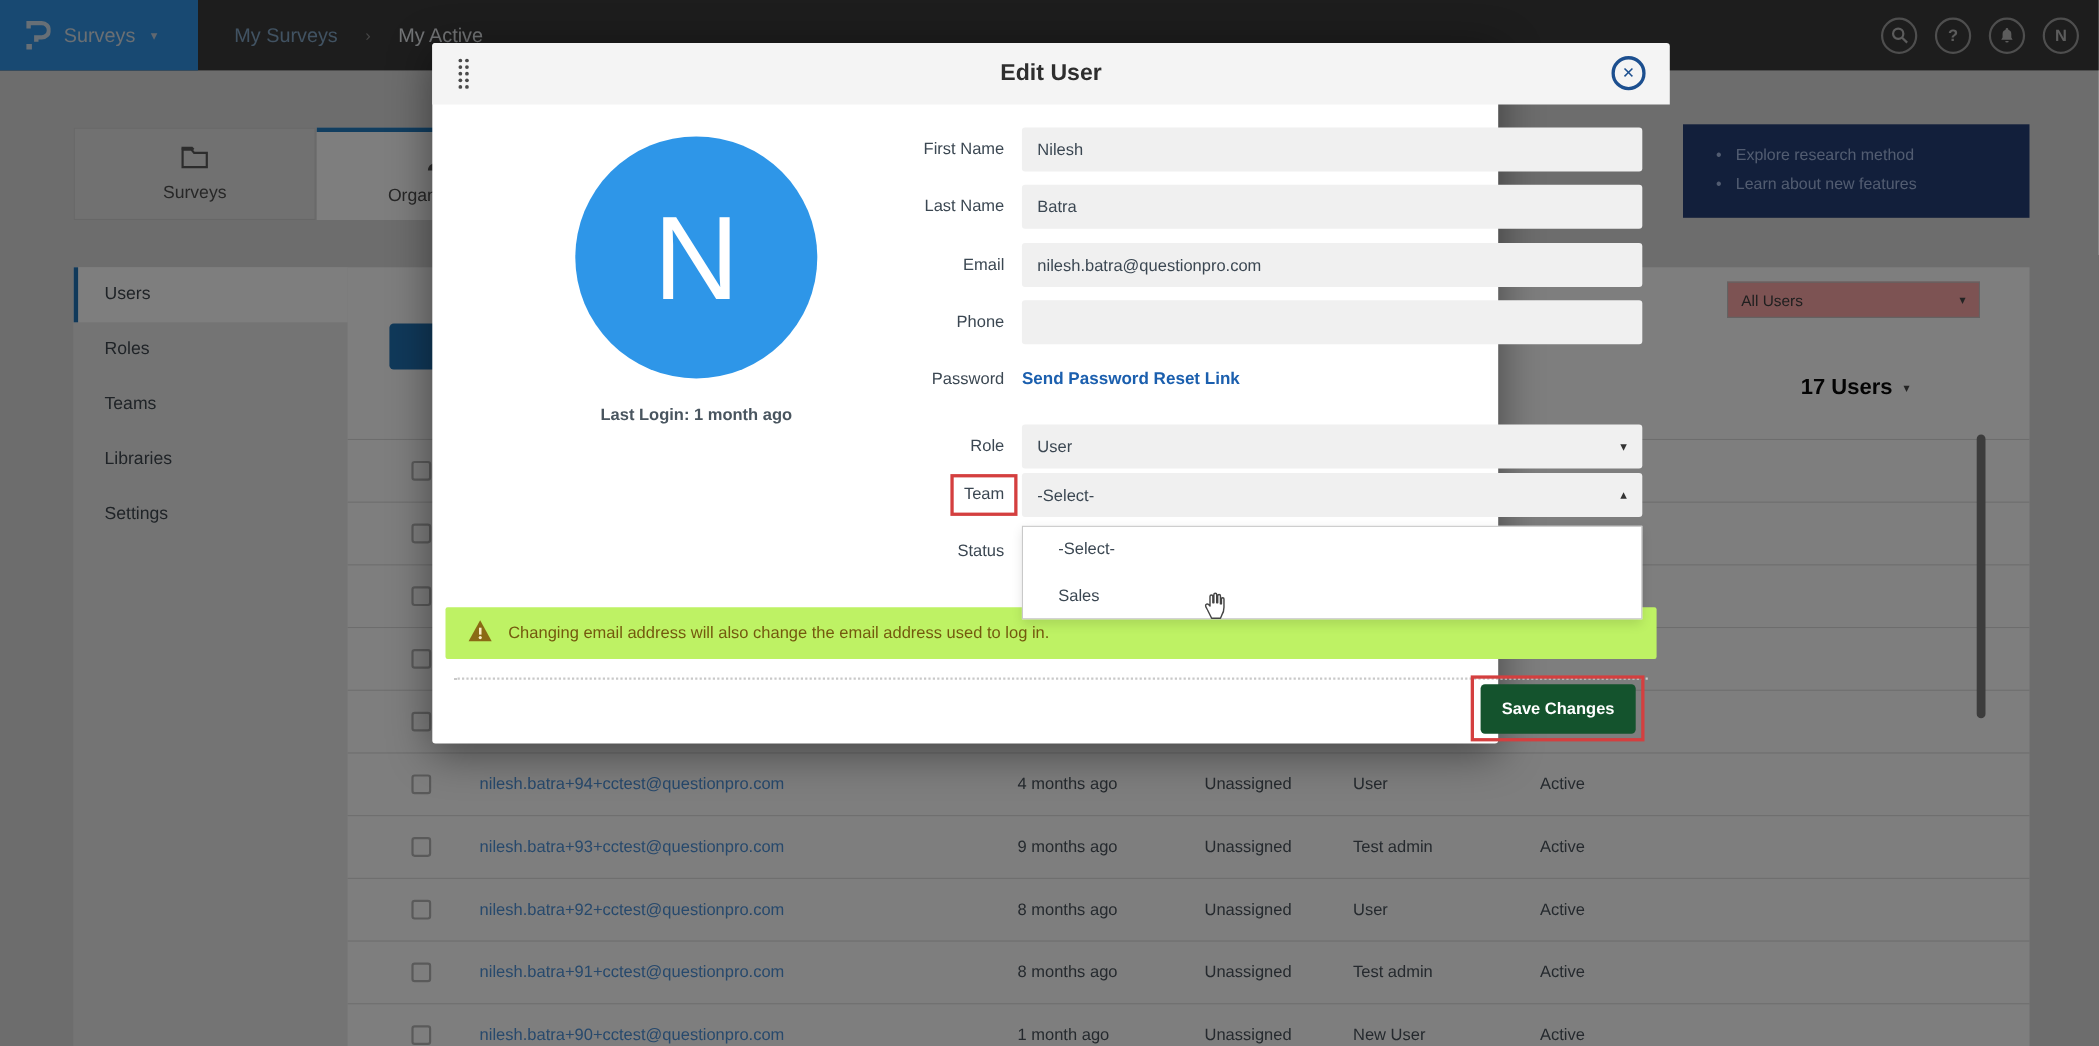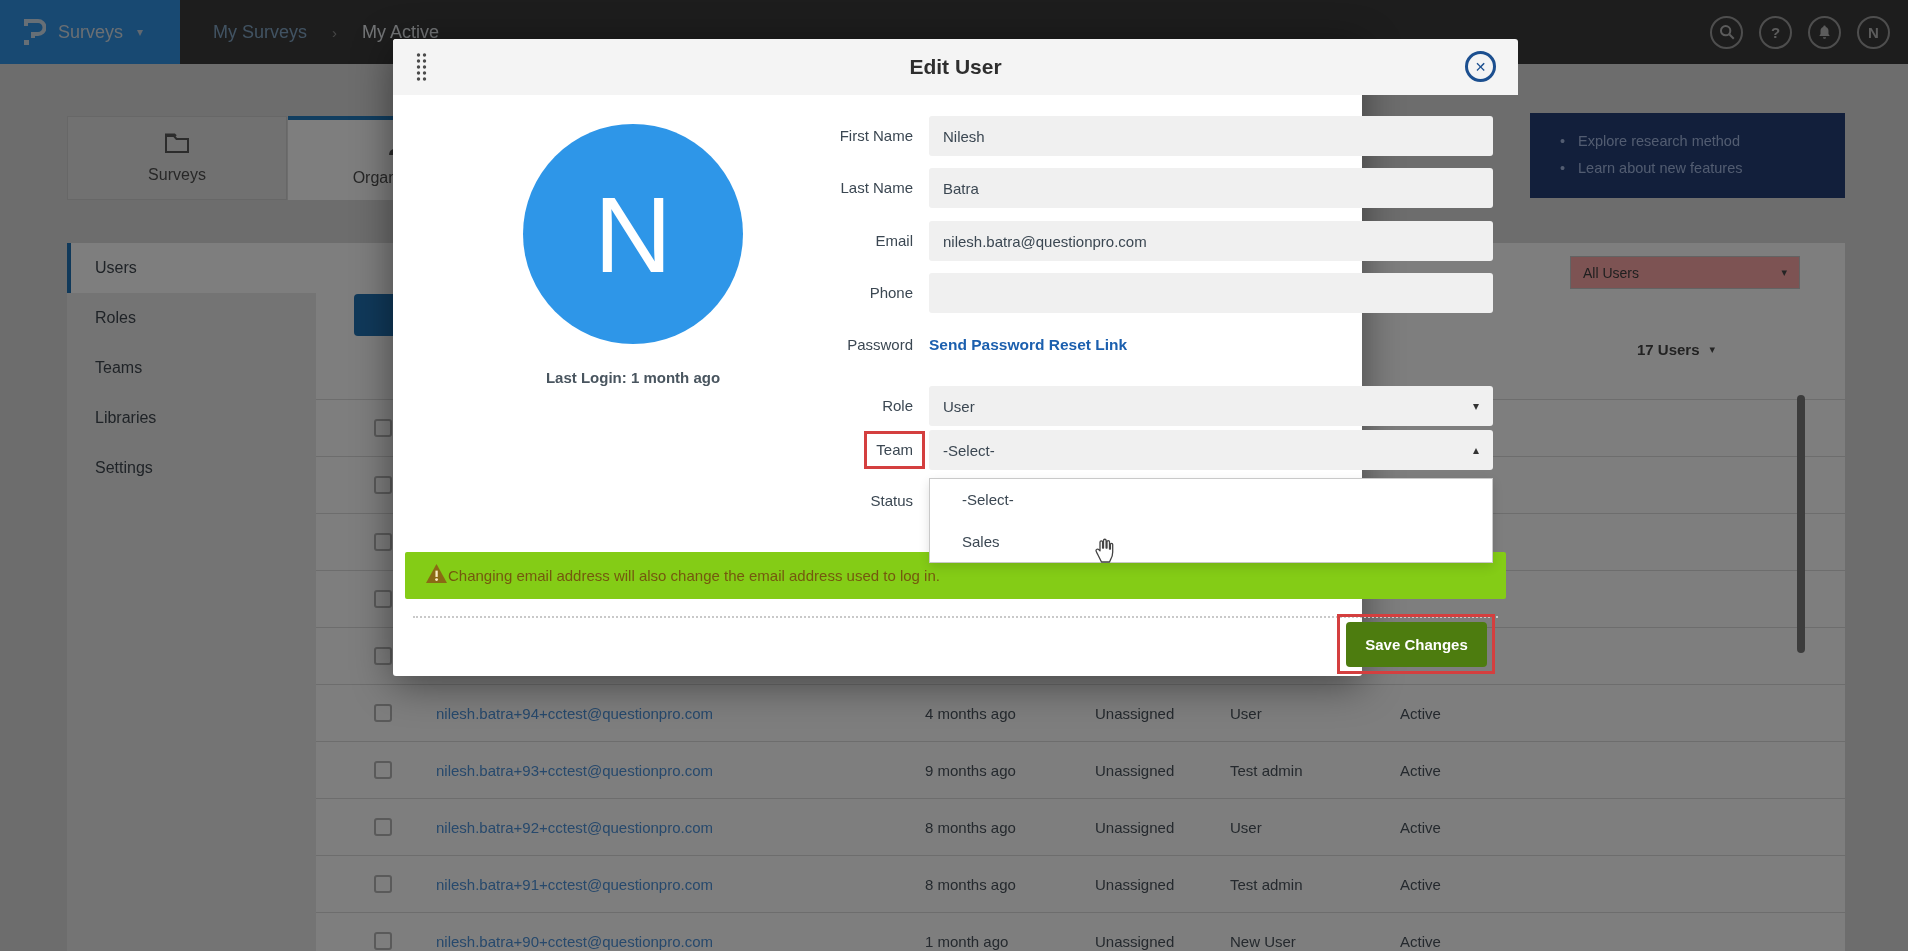--- a/index.html
+++ b/index.html
@@ -38,21 +38,21 @@
   .card{left:67px;top:243px;width:1778px;height:708px;background:#ffffff;}
   .sidebar{left:67px;top:243px;width:249px;height:708px;background:#ebebeb;}
   .side-item{height:50px;line-height:50px;padding-left:28px;font-size:16px;color:#3a424a;cursor:pointer;}
   .side-item.active{background:#ffffff;border-left:4px solid #1b6fb5;padding-left:24px;}
 
   .filter-select{left:1570px;top:256px;width:230px;height:33px;background:#fca5a5;border:1px solid #c6c6c6;box-sizing:border-box;
     display:flex;align-items:center;justify-content:space-between;padding:0 12px;font-size:14px;color:#3a3a3a;cursor:pointer;}
   .filter-select .caret{font-size:11px;color:#444;}
   .add-btn{left:354px;top:294px;width:185px;height:42px;background:#1b6fb5;border-radius:4px;cursor:pointer;}
   .count-wrap{left:1637px;top:341px;display:flex;align-items:center;gap:10px;cursor:pointer;}
-  .count-label{font-size:15px;font-weight:bold;color:#404040;}
+  .count-label{font-size:20px;font-weight:bold;color:#000000;}
   .count-wrap .caret{font-size:11px;color:#444;}
 
   
   .rows{left:316px;top:399px;width:1529px;border-top:1px solid #dcdcdc;}
   .trow{height:56px;border-bottom:1px solid #dcdcdc;position:relative;}
   .cb{position:absolute;left:58px;top:19px;width:18px;height:18px;border:2px solid #b4b4b4;border-radius:3px;background:#fff;box-sizing:border-box;cursor:pointer;}
   .cell{position:absolute;top:50%;transform:translateY(-50%);font-size:15px;color:#454f58;white-space:nowrap;}
   .c-email{left:120px;color:#4a90d9;cursor:pointer;}
   .c-login{left:609px;}
   .c-team{left:779px;}
@@ -82,26 +82,26 @@
   .f-select{position:absolute;left:536px;top:0;width:564px;height:40px;background:#f0f0f0;border-radius:3px;box-sizing:border-box;
     display:flex;align-items:center;justify-content:space-between;padding:0 14px;font-size:15px;color:#3b4752;cursor:pointer;}
   .f-select .caret{font-size:12px;color:#333;}
   .pw-link{position:absolute;left:536px;top:0;line-height:40px;font-size:15.5px;font-weight:600;color:#1b5fae;cursor:pointer;white-space:nowrap;}
   .red-label-box{display:inline-block;border:3px solid #d43f3f;padding:0 9px;margin-right:-12px;line-height:32px;height:32px;margin-top:1px;}
 
   .dropdown{left:536px;top:439px;width:564px;height:85px;background:#fff;border:1px solid #c9c9c9;box-sizing:border-box;
     box-shadow:0 4px 10px rgba(0,0,0,0.12);z-index:5;}
   .dd-opt{height:42px;line-height:42px;padding-left:32px;font-size:15px;color:#3b4752;cursor:pointer;}
 
-  .warning{left:12px;top:513px;width:1101px;height:47px;background:#84cc16;border-radius:2px;display:flex;align-items:center;gap:0;padding-left:20px;box-sizing:border-box;}
+  .warning{left:12px;top:513px;width:1101px;height:47px;background:#bef264;border-radius:2px;display:flex;align-items:center;gap:14px;padding-left:20px;box-sizing:border-box;}
   .warning-text{font-size:15px;color:#74590e;}
 
   .dash{left:20px;top:577px;width:1085px;border-top:2px dotted #c9c9c9;}
   .save-annotation{left:944px;top:575px;width:158px;height:60px;border:3px solid #d43f3f;box-sizing:border-box;z-index:6;}
-  .save-btn{left:953px;top:583px;width:141px;height:45px;background:#4d7c0f;border:none;border-radius:4px;color:#fff;font-weight:bold;font-size:15px;
+  .save-btn{left:953px;top:583px;width:141px;height:45px;background:#14532d;border:none;border-radius:4px;color:#fff;font-weight:bold;font-size:15px;
     font-family:"Liberation Sans","DejaVu Sans",sans-serif;cursor:pointer;z-index:7;}
   .cursor-hand{left:700px;top:497px;z-index:8;}
 </style>
 </head>
 <body>
 
 <div class="abs topbar">
   <div class="abs logo-box">
     <span>
       <svg width="24" height="32" viewBox="0 0 24 32">

